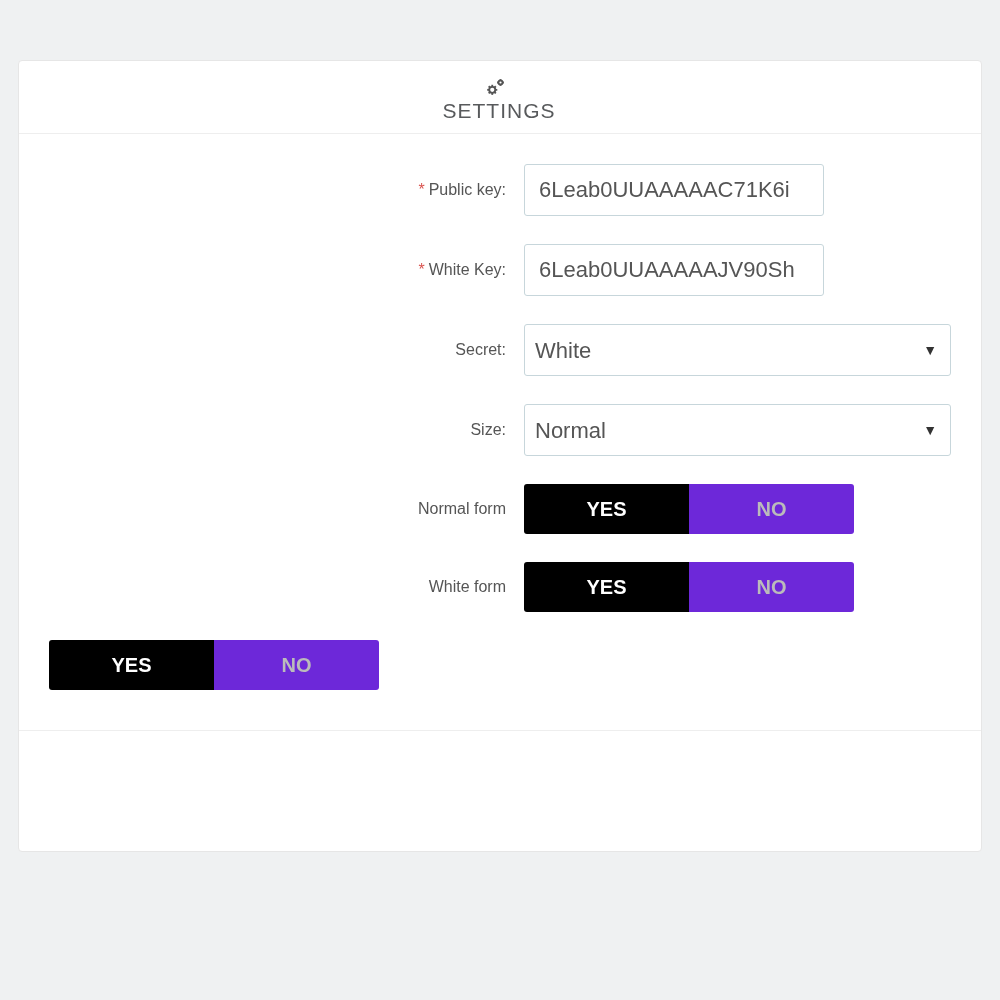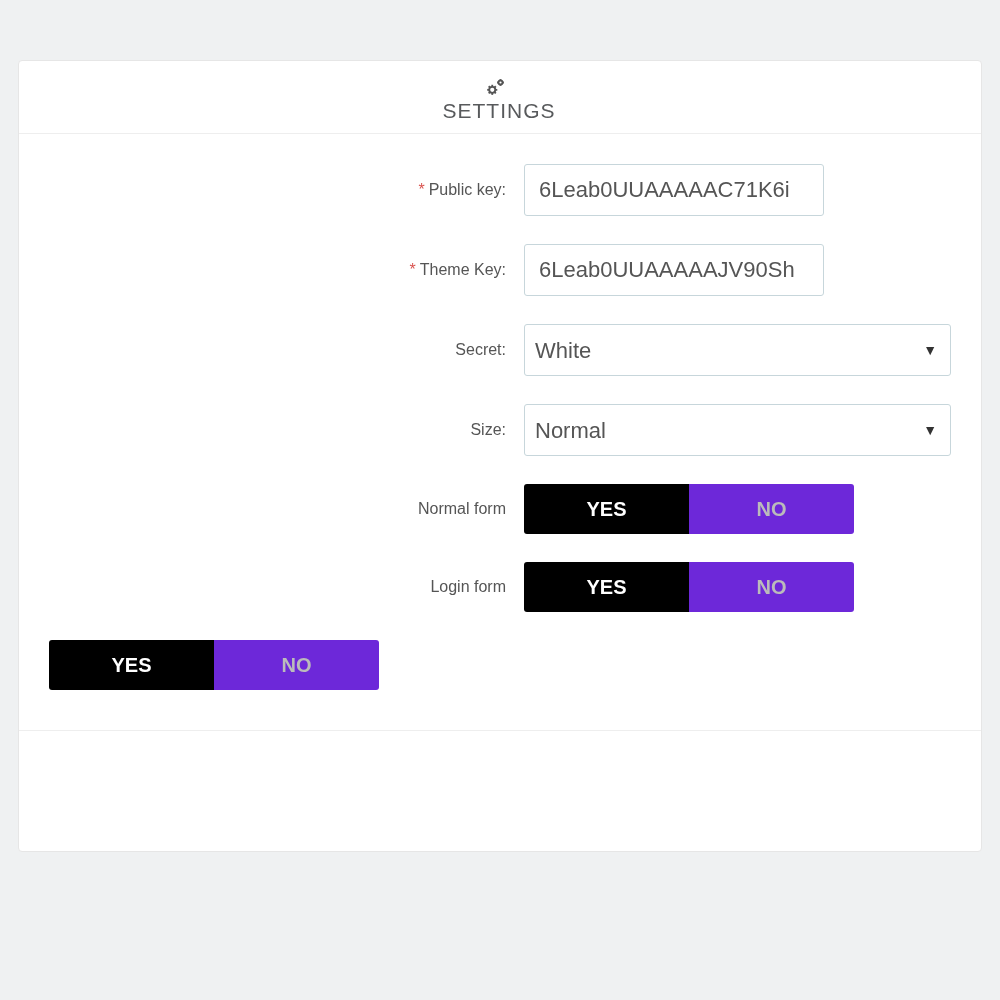--- a/index.html
+++ b/index.html
@@ -158,21 +158,21 @@
         <div class="label-col">
           <span class="req">*</span><span>Public key:</span>
         </div>
         <div class="field-col">
           <input type="text" class="text-input" value="6Leab0UUAAAAAC71K6i" style="">
         </div>
       </div>
 
       <div class="form-row">
         <div class="label-col">
-          <span class="req">*</span><span>Theme Key:</span>
+          <span class="req">*</span><span>White Key:</span>
         </div>
         <div class="field-col">
           <input type="text" class="text-input" value="6Leab0UUAAAAAJV90Sh" style="">
         </div>
       </div>
 
       <div class="form-row">
         <div class="label-col">Secret:</div>
         <div class="field-col">
           <div class="select-wrap">
@@ -200,21 +200,21 @@
         <div class="label-col">Normal form</div>
         <div class="field-col">
           <div class="toggle">
             <div class="toggle-opt opt-yes">YES</div>
             <div class="toggle-opt opt-no">NO</div>
           </div>
         </div>
       </div>
 
       <div class="form-row">
-        <div class="label-col">Login form</div>
+        <div class="label-col">White form</div>
         <div class="field-col">
           <div class="toggle">
             <div class="toggle-opt opt-yes">YES</div>
             <div class="toggle-opt opt-no">NO</div>
           </div>
         </div>
       </div>
 
       <div class="form-row">
         <div class="field-col">

